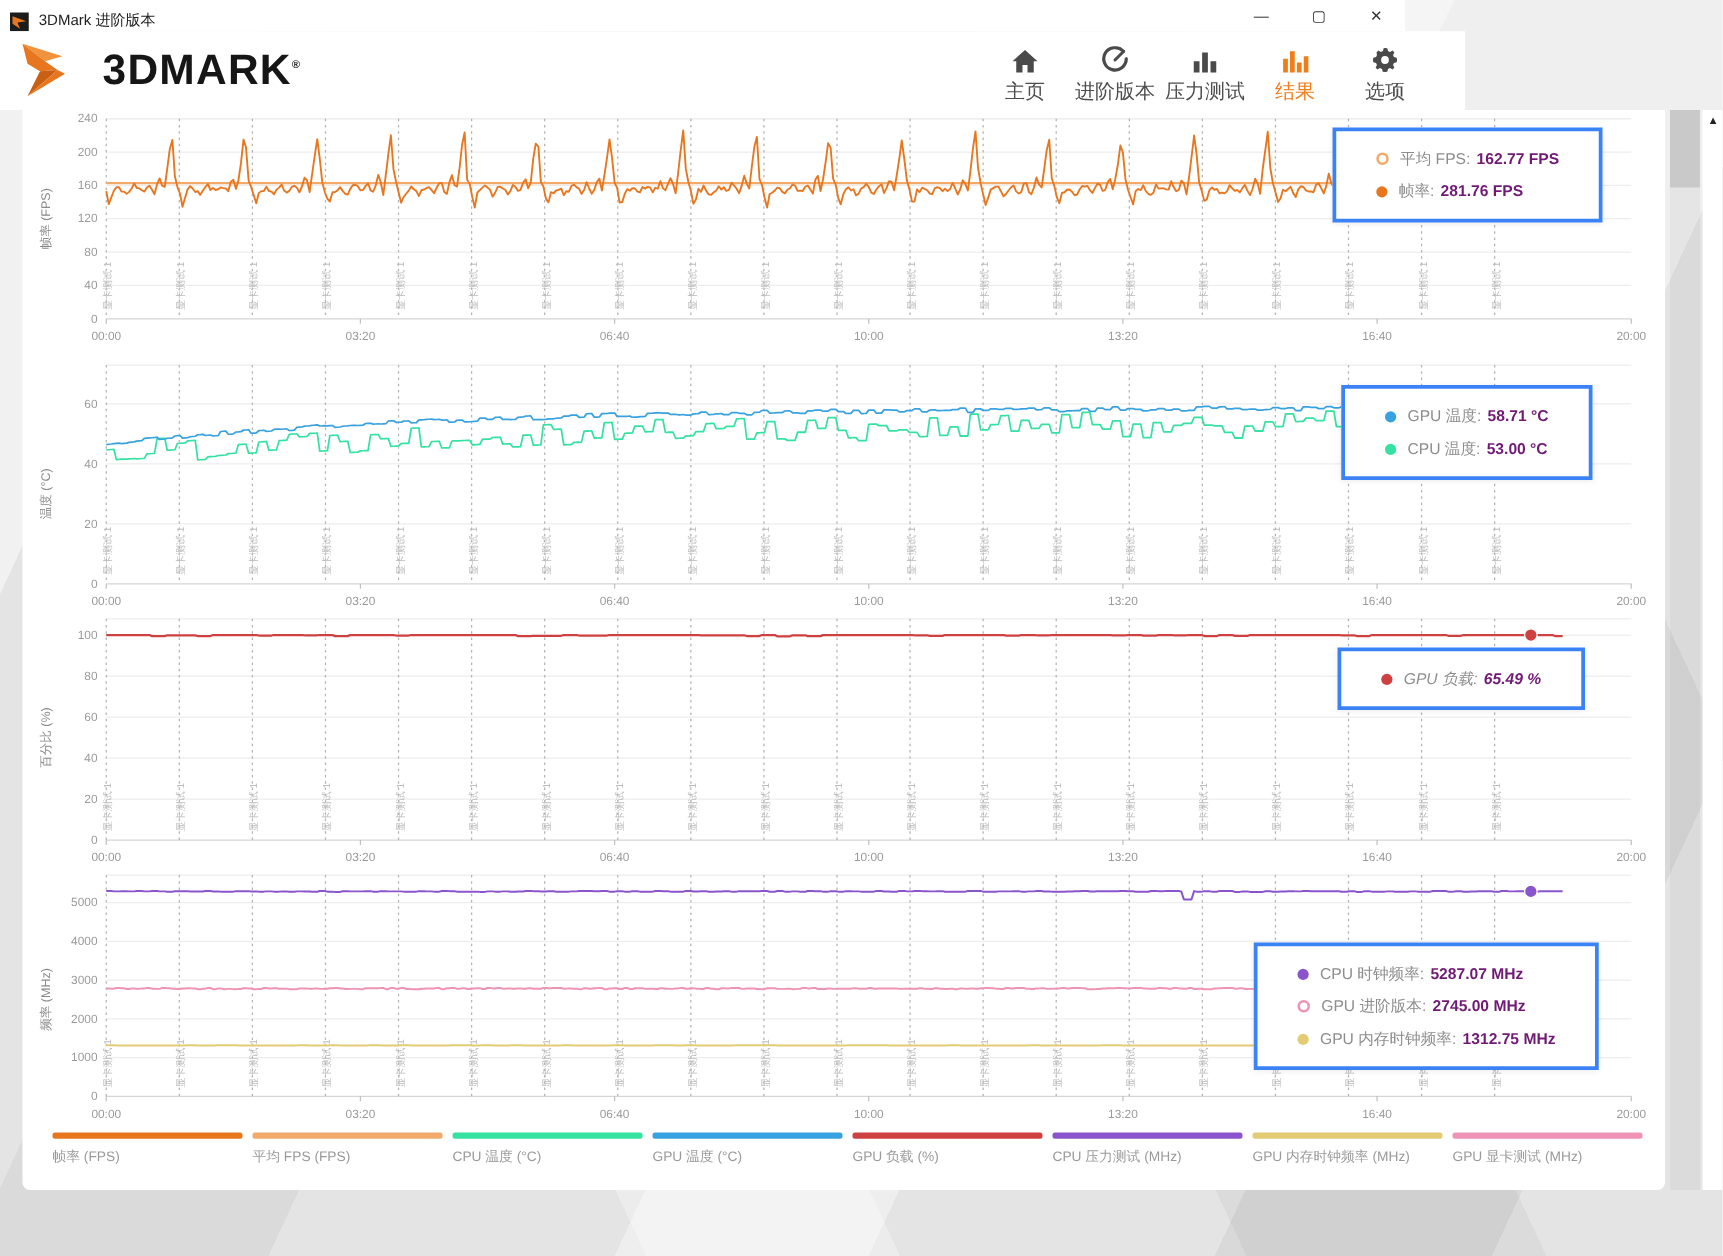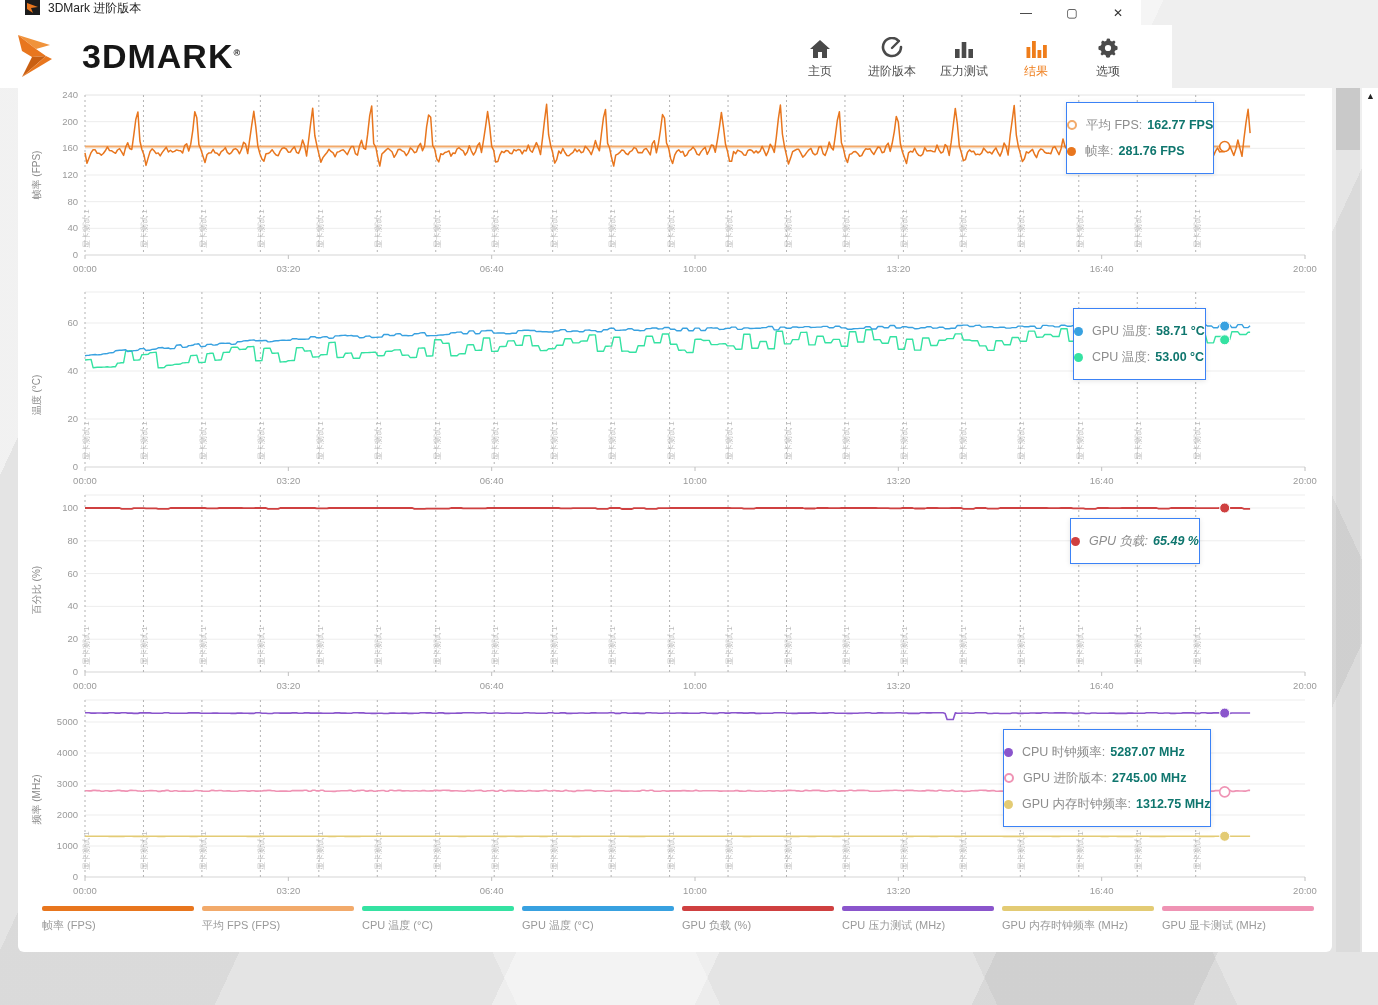--- a/index.html
+++ b/index.html
@@ -4,45 +4,45 @@
 <style>
   html,body{margin:0;padding:0;}
   body{font-family:"Liberation Sans",sans-serif;}
   #app{position:relative;width:1378px;height:1005px;overflow:hidden;
     background-color:#e4e4e4;
     background-image:
       linear-gradient(115deg, rgba(255,255,255,.5) 0 12%, transparent 12% 24%, rgba(0,0,0,.045) 24% 37%, transparent 37% 52%, rgba(255,255,255,.38) 52% 63%, transparent 63% 78%, rgba(0,0,0,.05) 78% 90%, transparent 90%),
       linear-gradient(245deg, rgba(255,255,255,.42) 0 15%, transparent 15% 33%, rgba(0,0,0,.04) 33% 46%, transparent 46% 61%, rgba(255,255,255,.3) 61% 72%, transparent 72%);
   }
   
-  #titlebar{position:absolute;left:0;top:0;width:1124px;height:25px;background:#fff;display:flex;align-items:flex-start;padding-left:17px;}
+  #titlebar{position:absolute;left:0;top:0;width:1124px;height:25px;background:#fff;display:flex;align-items:flex-end;}
   #titlebar .appicon{width:15px;height:15px;margin-left:8px;background:#1c1c1c;position:relative;flex:0 0 auto;}
   #titlebar .appicon svg{position:absolute;left:1px;top:1px;}
   #titlebar .title{font-size:12px;color:#222;margin-left:8px;flex:1 1 auto;}
   .winbtn{width:46px;height:25px;display:flex;align-items:center;justify-content:center;font-size:12px;color:#333;cursor:default;}
   
   #header{position:absolute;left:0;top:25px;width:1172px;height:63px;background:#fff;}
   #logo{position:absolute;left:16px;top:8px;display:flex;align-items:center;}
   #logo .wordmark{font-size:34px;font-weight:bold;color:#161616;letter-spacing:1px;margin-left:6px;}
   #logo sup{font-size:9px;vertical-align:super;color:#161616;}
   #nav{position:absolute;right:28px;top:6px;display:flex;}
   .navitem{width:72px;text-align:center;cursor:pointer;}
   .navitem .nicon{height:28px;display:flex;align-items:flex-end;justify-content:center;}
-  .navitem .nlabel{font-size:12px;color:#4d4d4d;margin-top:4px;}
+  .navitem .nlabel{font-size:16px;color:#4d4d4d;margin-top:4px;}
   .navitem.active .nlabel{color:#ef7d1a;}
   
   #card{position:absolute;left:18px;top:88px;width:1314px;height:864px;background:#fff;border-radius:0 0 6px 6px;}
   #charts{position:absolute;left:0;top:0;}
   
-  .tooltip{position:absolute;background:#fff;border:1px solid #3b82f6;box-shadow:0 1px 5px rgba(0,0,0,.10);padding:9px 0;z-index:5;}
+  .tooltip{position:absolute;background:#fff;border:3px solid #3b82f6;box-shadow:0 1px 5px rgba(0,0,0,.10);padding:9px 32px;z-index:5;}
   .tt-row{display:flex;align-items:center;white-space:nowrap;height:26px;font-size:12.5px;}
   .tt-dot{width:9px;height:9px;border-radius:50%;margin-right:9px;flex:0 0 auto;}
   .tt-dot.hollow{background:#fff !important;border:2px solid;width:6px;height:6px;}
   .tt-label{color:#8d8d8d;margin-right:5px;}
-  .tt-value{color:#0f766e;font-weight:bold;}
+  .tt-value{color:#701a75;font-weight:bold;}
   
   #legend{position:absolute;left:24px;top:818px;display:flex;}
   .lg-item{width:158px;margin-right:2px;}
   .lg-bar{height:5px;border-radius:2px;width:152px;}
   .lg-label{font-size:11px;color:#9a9a9a;margin-top:7px;}
   
   #scroll-track{position:absolute;left:1336px;top:88px;width:24px;height:864px;background:rgba(0,0,0,0.04);}
   #scroll-thumb{position:absolute;left:0;top:0;width:24px;height:62px;background:#c9c9c9;}
   #scroll-strip{position:absolute;left:1362px;top:88px;width:16px;height:864px;background:#fff;}
   #scroll-up{position:absolute;left:1364px;top:90px;width:13px;height:12px;color:#222;font-size:9px;line-height:12px;text-align:center;cursor:pointer;}
@@ -447,21 +447,21 @@
             <span class="tt-value">53.00 °C</span>
           </div>
         </div>
         <div class="tooltip" style="left: 1052px; top: 430px; font-style: italic;">
           <div class="tt-row">
             <span class="tt-dot" style="background: rgb(207, 64, 64);"></span>
             <span class="tt-label">GPU 负载:</span>
             <span class="tt-value">65.49 %</span>
           </div>
         </div>
-        <div class="tooltip" style="left: 985px; top: 641px;">
+        <div class="tooltip" style="left: 985px; top: 666px;">
           <div class="tt-row">
             <span class="tt-dot" style="background: rgb(138, 85, 204);"></span>
             <span class="tt-label">CPU 时钟频率:</span>
             <span class="tt-value">5287.07 MHz</span>
           </div>
           <div class="tt-row">
             <span class="tt-dot hollow" style="background: rgb(239, 147, 180); border-color: rgb(239, 147, 180);"></span>
             <span class="tt-label">GPU 进阶版本:</span>
             <span class="tt-value">2745.00 MHz</span>
           </div>

